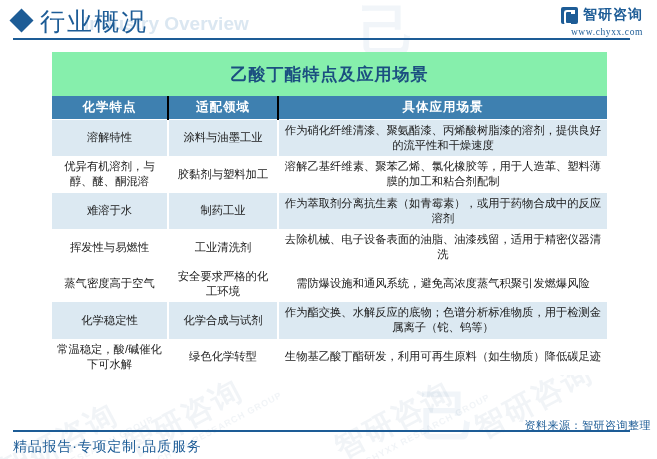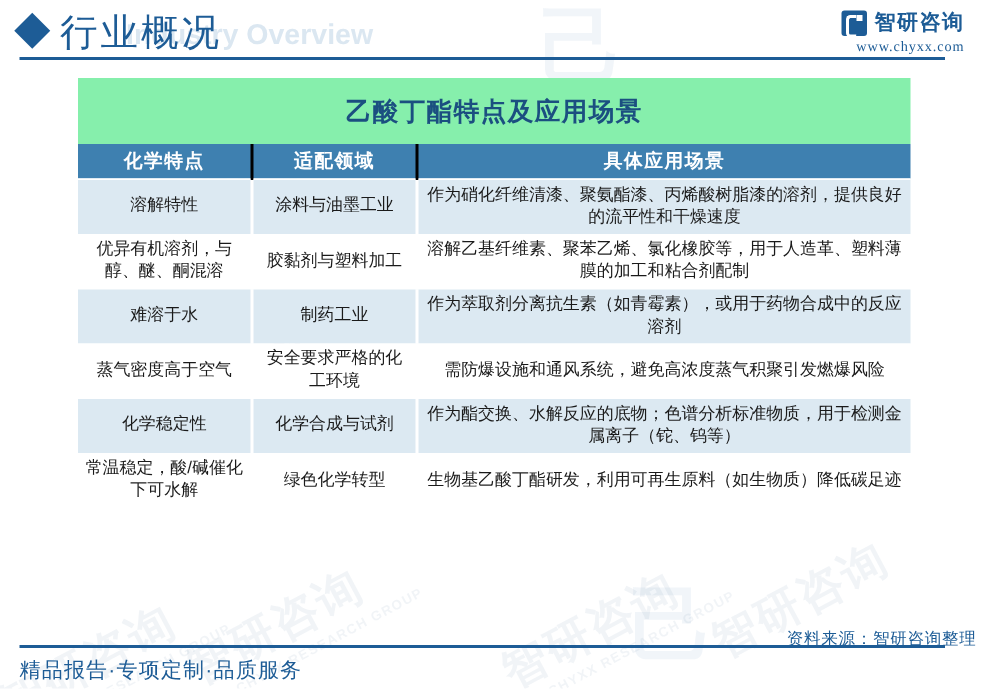--- a/index.html
+++ b/index.html
@@ -286,20 +286,25 @@
         <td>优异有机溶剂，与醇、醚、酮混溶</td>
         <td>胶黏剂与塑料加工</td>
         <td class="desc">溶解乙基纤维素、聚苯乙烯、氯化橡胶等，用于人造革、塑料薄膜的加工和粘合剂配制</td>
       </tr>
       <tr class="odd">
         <td>难溶于水</td>
         <td>制药工业</td>
         <td class="desc">作为萃取剂分离抗生素（如青霉素），或用于药物合成中的反应溶剂</td>
       </tr>
       <tr class="even">
+        <td>挥发性与易燃性</td>
+        <td>工业清洗剂</td>
+        <td class="desc">去除机械、电子设备表面的油脂、油漆残留，适用于精密仪器清洗</td>
+      </tr>
+      <tr class="even">
         <td>蒸气密度高于空气</td>
         <td>安全要求严格的化工环境</td>
         <td class="desc">需防爆设施和通风系统，避免高浓度蒸气积聚引发燃爆风险</td>
       </tr>
       <tr class="odd">
         <td>化学稳定性</td>
         <td>化学合成与试剂</td>
         <td class="desc">作为酯交换、水解反应的底物；色谱分析标准物质，用于检测金属离子（铊、钨等）</td>
       </tr>
       <tr class="even">

